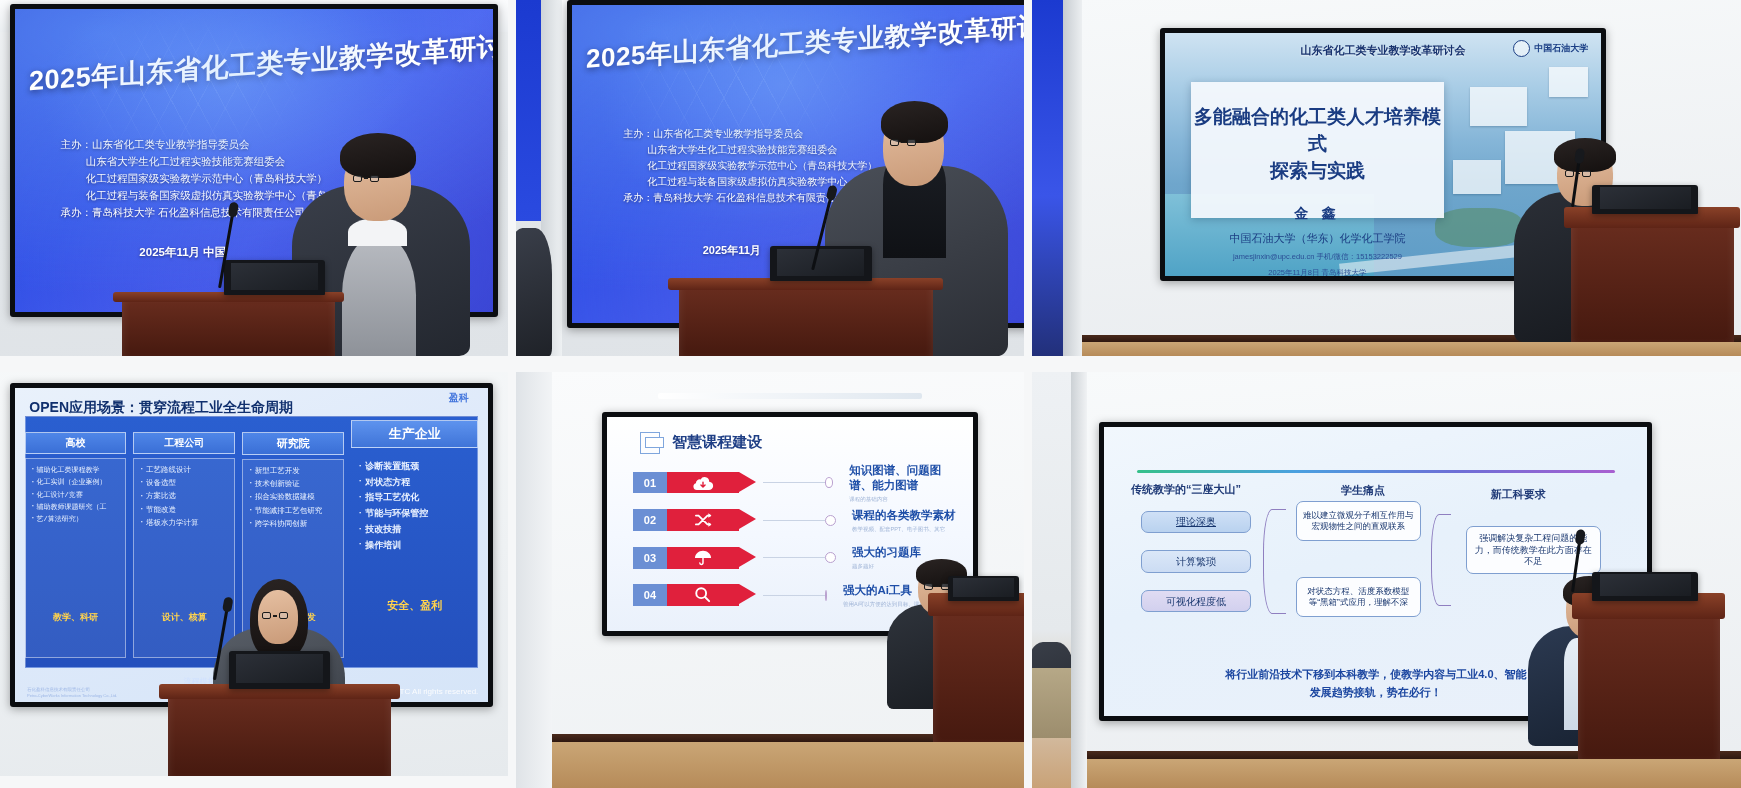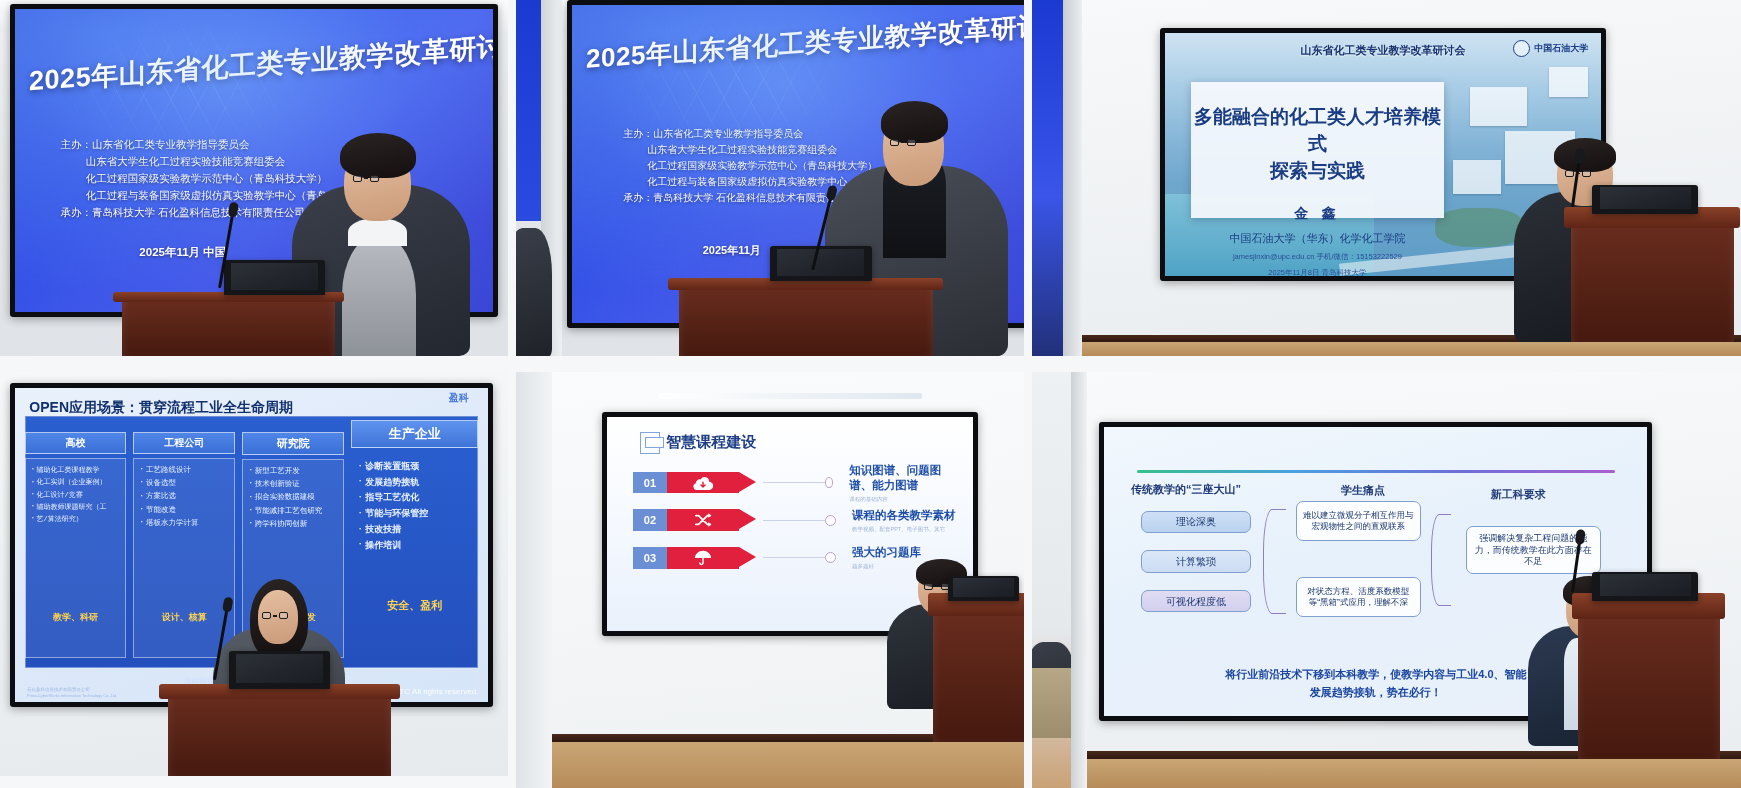--- a/index.html
+++ b/index.html
@@ -241,21 +241,21 @@
     position:absolute; right:4%; top:1%; color:#2a63d8; font-weight:bold;
   }
 
   
   .p5slide{
     position:absolute; inset:0;
     background:linear-gradient(180deg,#ffffff 0%,#f4f8ff 55%,#eaf1fb 100%);
   }
   .p5title{
     position:absolute; left:9%; top:7%;
-    display:flex; align-items:center; gap:6px;
+    display:flex; align-items:center; gap:12px;
     color:#1f3f86; font-weight:bold;
   }
   .p5mark{
     width:20px; height:22px; border:1.6px solid #7fa6dd; position:relative;
   }
   .p5mark::after{
     content:""; position:absolute; left:4px; top:4px; right:-5px; bottom:5px;
     border:1.6px solid #7fa6dd; background:#fff;
   }
   .p5rows{ position:absolute; left:7%; right:3%; top:22%; bottom:8%; }
@@ -298,21 +298,21 @@
     background:linear-gradient(90deg,#35c08a,#4aa0e0,#6d6fd6,#a85fd0);
     border-radius:2px;
   }
   .p6cols{ position:absolute; left:4%; right:4%; top:19%; bottom:26%; }
   .p6h{ position:absolute; color:#1f3a77; font-weight:bold; white-space:nowrap; }
   .p6box{
     position:absolute; border:1.3px solid #7f9fd0; border-radius:7px;
     display:flex; align-items:center; justify-content:center;
     text-align:center; color:#17356d; padding:2px 6px; line-height:1.3;
   }
-  .b-blue{ background:linear-gradient(180deg,#cfe0f6,#b9d2ef); }
+  .b-blue{ background:linear-gradient(180deg,#cfe0f6,#b9d2ef);text-decoration:underline; }
   .b-pale{ background:linear-gradient(180deg,#dbe7f8,#cbdcf3); }
   .b-lilac{ background:linear-gradient(180deg,#e0dcf3,#d2d0ee); }
   .b-white{ background:rgba(255,255,255,.86); }
   .p6brace{
     position:absolute; border-left:1.5px solid #8f7fc0;
     border-top:1.5px solid #8f7fc0; border-bottom:1.5px solid #8f7fc0;
     border-radius:40% 0 0 40%;
   }
   .p6foot{
     position:absolute; left:5%; right:5%; bottom:5%;
@@ -549,21 +549,21 @@
                   </ul>
                   <div class="tag" style="font-size:9px;">创新、研发</div>
                 </div>
               </div>
 
               <div class="p4col hero" style="flex:1.25;">
                 <div class="hd" style="font-size:13px; margin-top:-9%;">生产企业</div>
                 <div class="bd" style="border:none; background:transparent;">
                   <ul style="font-size:9px;">
                     <li>诊断装置瓶颈</li>
-                    <li>发展趋势接轨</li>
+                    <li>对状态方程</li>
                     <li>指导工艺优化</li>
                     <li>节能与环保管控</li>
                     <li>技改技措</li>
                     <li style="padding-left:.85em">操作培训</li>
                   </ul>
                   <div class="tag" style="font-size:11px; bottom:22%;">安全、盈利</div>
                 </div>
               </div>
             </div>
 
@@ -674,20 +674,37 @@
                   </span>
                 </span>
                 <span class="p5line"></span>
                 <span class="p5dot"></span>
                 <span class="p5txt">
                   <div class="h" style="font-size:11.5px;">强大的习题库</div>
                   <div class="s" style="font-size:5.5px;">题多题好</div>
                 </span>
               </div>
 
+              <div class="p5row">
+                <span class="p5badge" style="--h:21px;">
+                  <span class="p5num" style="font-size:11px;">04</span>
+                  <span class="p5icon">
+                    <svg width="19" height="18" viewBox="0 0 20 19" fill="none" stroke="#fff" stroke-width="2" stroke-linecap="round" aria-hidden="true">
+                      <circle cx="8.6" cy="7.6" r="5.2"></circle>
+                      <path d="M12.6 11.6 17 16"></path>
+                    </svg>
+                  </span>
+                </span>
+                <span class="p5line"></span>
+                <span class="p5dot"></span>
+                <span class="p5txt">
+                  <div class="h" style="font-size:11.5px;">强大的Ai工具</div>
+                  <div class="s" style="font-size:5.5px;">善用Ai可以方便的达到目标、课前备课、课中组织和课后分析，全</div>
+                </span>
+              </div>
 
             </div>
           </div>
         </div>
       </div>
 
       <div class="person" style="left:73%; bottom:19%; width:22%; height:42%;">
         <div class="p-body" style="left:0; width:100%; height:60%;
                     background:linear-gradient(160deg,#2f343c,#181b20);"></div>
         <div class="p-head" style="left:28%; bottom:54%; width:40%; height:30%;"></div>

